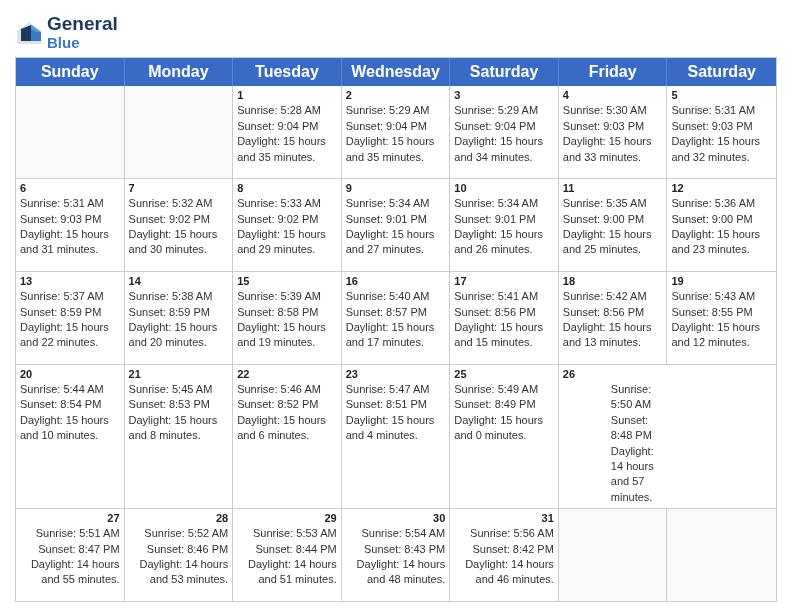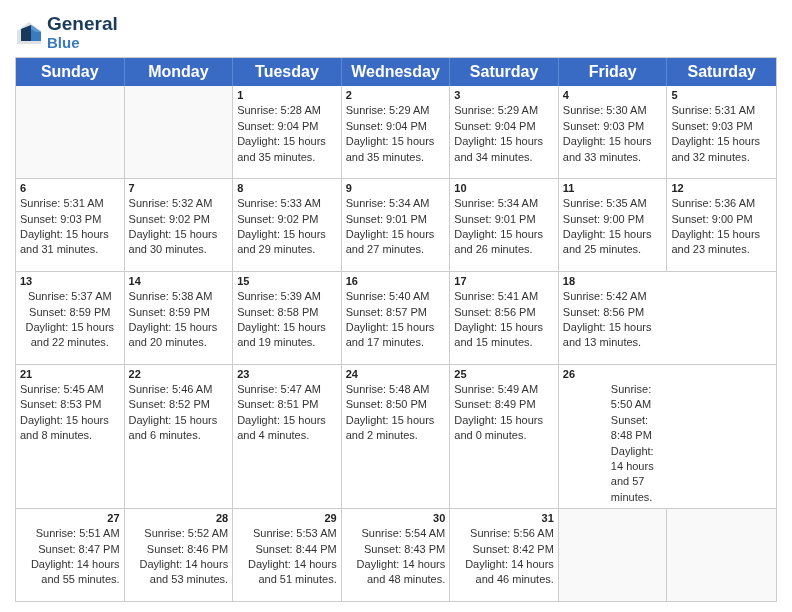--- a/index.html
+++ b/index.html
@@ -217,21 +217,21 @@
           <div class="day-cell">
             <span class="day-number">12</span>
             <div class="day-info" style="white-space: pre-line;">Sunrise: 5:36 AM
 Sunset: 9:00 PM
 Daylight: 15 hours and 23 minutes.</div>
           </div>
         </div>
         <div class="week-row">
           <div class="day-cell">
             <span class="day-number">13</span>
-            <div class="day-info" style="white-space: pre-line; text-align: center;">Sunrise: 5:37 AM
+            <div class="day-info" style="white-space: pre-line;">Sunrise: 5:37 AM
 Sunset: 8:59 PM
 Daylight: 15 hours and 22 minutes.</div>
           </div>
           <div class="day-cell">
             <span class="day-number">14</span>
             <div class="day-info" style="white-space: pre-line;">Sunrise: 5:38 AM
 Sunset: 8:59 PM
 Daylight: 15 hours and 20 minutes.</div>
           </div>
           <div class="day-cell">
@@ -251,45 +251,51 @@
             <div class="day-info" style="white-space: pre-line;">Sunrise: 5:41 AM
 Sunset: 8:56 PM
 Daylight: 15 hours and 15 minutes.</div>
           </div>
           <div class="day-cell">
             <span class="day-number">18</span>
             <div class="day-info" style="white-space: pre-line;">Sunrise: 5:42 AM
 Sunset: 8:56 PM
 Daylight: 15 hours and 13 minutes.</div>
           </div>
+          <div class="day-cell">
+            <span class="day-number">19</span>
+            <div class="day-info" style="white-space: pre-line;">Sunrise: 5:43 AM
+Sunset: 8:55 PM
+Daylight: 15 hours and 12 minutes.</div>
+          </div>
         </div>
         <div class="week-row">
+          <div class="day-cell">
+            <span class="day-number">20</span>
+            <div class="day-info" style="white-space: pre-line;">Sunrise: 5:44 AM
+Sunset: 8:54 PM
+Daylight: 15 hours and 10 minutes.</div>
+          </div>
           <div class="day-cell">
             <span class="day-number">21</span>
             <div class="day-info" style="white-space: pre-line;">Sunrise: 5:45 AM
 Sunset: 8:53 PM
 Daylight: 15 hours and 8 minutes.</div>
           </div>
           <div class="day-cell">
             <span class="day-number">22</span>
             <div class="day-info" style="white-space: pre-line;">Sunrise: 5:46 AM
 Sunset: 8:52 PM
 Daylight: 15 hours and 6 minutes.</div>
           </div>
           <div class="day-cell">
             <span class="day-number">23</span>
             <div class="day-info" style="white-space: pre-line;">Sunrise: 5:47 AM
 Sunset: 8:51 PM
 Daylight: 15 hours and 4 minutes.</div>
-          </div>
-          <div class="day-cell">
-            <span class="day-number">24</span>
-            <div class="day-info" style="white-space: pre-line;">Sunrise: 5:48 AM
-Sunset: 8:50 PM
-Daylight: 15 hours and 2 minutes.</div>
           </div>
           <div class="day-cell">
             <span class="day-number">25</span>
             <div class="day-info" style="white-space: pre-line;">Sunrise: 5:49 AM
 Sunset: 8:49 PM
 Daylight: 15 hours and 0 minutes.</div>
           </div>
           <div class="day-cell">
             <span class="day-number">26</span>
             <div class="day-info" style="white-space: pre-line; margin-left: 48px;">Sunrise: 5:50 AM

